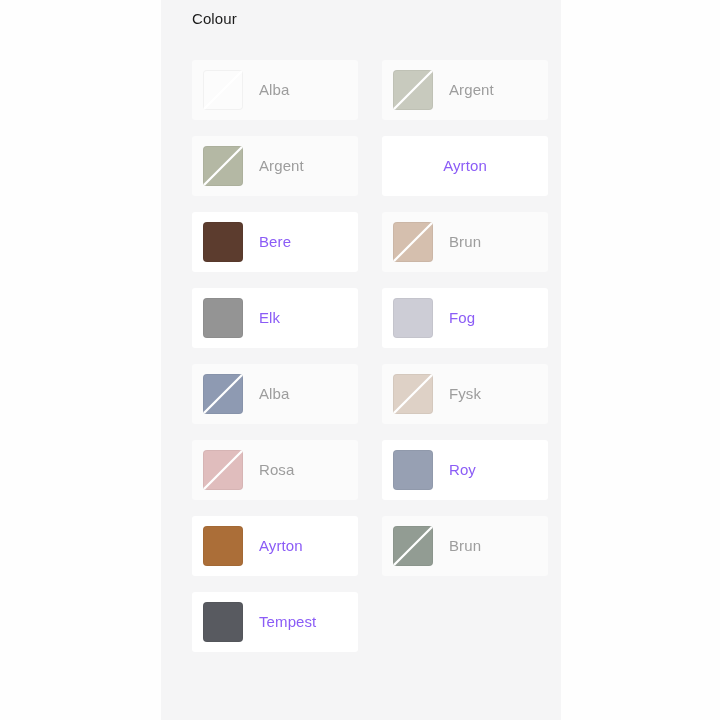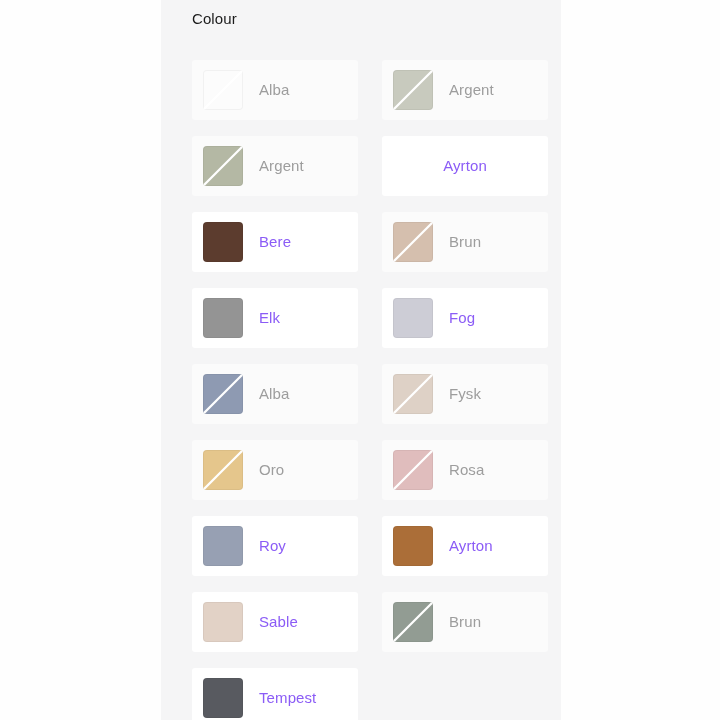--- a/index.html
+++ b/index.html
@@ -181,47 +181,35 @@
         </div>
         <div class="option-card is-disabled">
           <span class="swatch-chip has-hairline" style="background: rgb(222, 209, 198);">
             <svg class="strike" viewBox="0 0 40 40" preserveAspectRatio="none">
               <line x1="1.5" y1="38.5" x2="38.5" y2="1.5" stroke="#ffffff" stroke-width="2.2" stroke-linecap="square"></line>
             </svg>
           </span>
           <span class="option-label">Fysk</span>
         </div>
         <div class="option-card is-disabled">
-          <span class="swatch-chip has-hairline" style="background: rgb(229, 198, 140);">
-            <svg class="strike" viewBox="0 0 40 40" preserveAspectRatio="none">
-              <line x1="1.5" y1="38.5" x2="38.5" y2="1.5" stroke="#ffffff" stroke-width="2.2" stroke-linecap="square"></line>
-            </svg>
-          </span>
-          <span class="option-label">Oro</span>
-        </div>
-        <div class="option-card is-disabled">
           <span class="swatch-chip has-hairline" style="background: rgb(224, 189, 189);">
             <svg class="strike" viewBox="0 0 40 40" preserveAspectRatio="none">
               <line x1="1.5" y1="38.5" x2="38.5" y2="1.5" stroke="#ffffff" stroke-width="2.2" stroke-linecap="square"></line>
             </svg>
           </span>
           <span class="option-label">Rosa</span>
         </div>
         <div class="option-card">
           <span class="swatch-chip has-hairline" style="background: rgb(151, 160, 179);"></span>
           <span class="option-label">Roy</span>
         </div>
         <div class="option-card">
           <span class="swatch-chip has-hairline" style="background: rgb(171, 110, 56);"></span>
           <span class="option-label">Ayrton</span>
         </div>
-        <div class="option-card">
-          <span class="swatch-chip has-hairline" style="background: rgb(226, 210, 198);"></span>
-          <span class="option-label">Sable</span>
-        </div>
         <div class="option-card is-disabled">
           <span class="swatch-chip has-hairline" style="background: rgb(146, 156, 147);">
             <svg class="strike" viewBox="0 0 40 40" preserveAspectRatio="none">
               <line x1="1.5" y1="38.5" x2="38.5" y2="1.5" stroke="#ffffff" stroke-width="2.2" stroke-linecap="square"></line>
             </svg>
           </span>
           <span class="option-label">Brun</span>
         </div>
         <div class="option-card">
           <span class="swatch-chip has-hairline" style="background: rgb(88, 90, 96);"></span>

